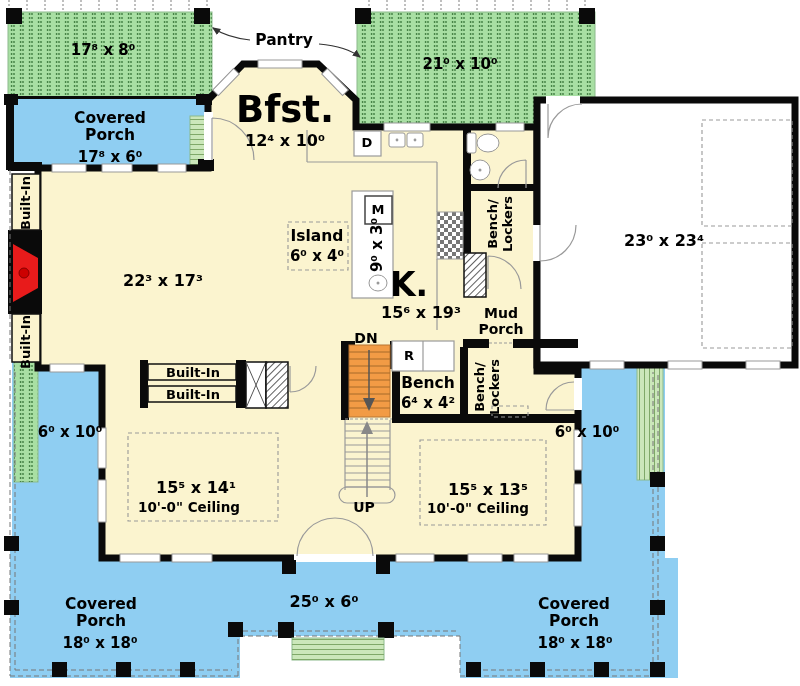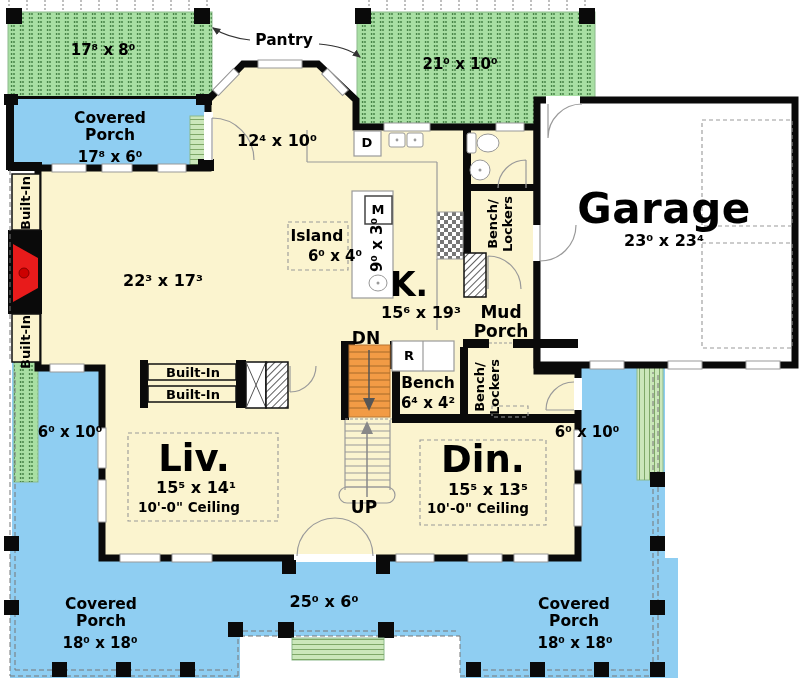--- a/index.html
+++ b/index.html
@@ -6,21 +6,21 @@
   .plan{position:relative;width:800px;height:686px;background:#fff;overflow:hidden;
         font-family:"DejaVu Sans","Liberation Sans",sans-serif}
   .plan svg{position:absolute;left:0;top:0}
   .labels{position:absolute;left:0;top:0;width:100%;height:100%}
   .lbl{position:absolute;transform:translate(-50%,-50%);font-weight:700;color:#000;
        text-align:center;white-space:nowrap;line-height:1.12}
   .v{transform:translate(-50%,-50%) rotate(-90deg)}
   .dim{font-size:15px}
   .dimlg{font-size:16px}
   .sm{font-size:13px}
-  .m14{font-size:17px}
+  .m14{font-size:14px}
   .md{font-size:15.5px}
   .xl{font-size:42px;letter-spacing:.5px}
   .lg{font-size:37px}
   .k{font-size:33px}
   .ceil{font-size:13.5px}
   .bl{display:block}
   
   .f-cream{fill:var(--cream)} .f-blue{fill:var(--blue)} .f-green{fill:var(--green)}
   .f-wall{fill:var(--wall)} .f-white{fill:var(--white)} .f-orange{fill:var(--orange)}
   .f-red{fill:var(--red)} .f-steps{fill:var(--steps_green)} .f-gdot{fill:var(--green_dot)}
@@ -288,36 +288,36 @@
   <div class="lbl dim" style="left:103px;top:50px">17⁸ x 8⁰</div>
   <div class="lbl md" style="left:284px;top:41px">Pantry</div>
   <div class="lbl dim" style="left:460px;top:64px">21⁰ x 10⁰</div>
 
   <div class="lbl md" style="left:110px;top:127px">
     <span class="bl">Covered</span>
     <span class="bl">Porch</span>
   </div>
   <div class="lbl dim" style="left:110px;top:157px">17⁸ x 6⁰</div>
 
-  <div class="lbl dimlg" style="left:277px;top:141px">12⁴ x 10⁰</div>
+  <div class="lbl lg" style="left:285px;top:110px">Bfst.</div>
+  <div class="lbl dimlg" style="left:285px;top:141px">12⁴ x 10⁰</div>
 
   <div class="lbl sm" style="left:367px;top:143px">D</div>
   <div class="lbl sm" style="left:378px;top:210px">M</div>
   <div class="lbl sm" style="left:409px;top:356px">R</div>
 
   <div class="lbl md" style="left:317px;top:237px">Island</div>
-  <div class="lbl dim" style="left:335px;top:256px">6⁰ x 4⁰</div>
+  <div class="lbl dim" style="left:317px;top:256px">6⁰ x 4⁰</div>
   <div class="lbl dim v" style="left:377px;top:245px">9⁰ x 3⁰</div>
 
   <div class="lbl k" style="left:409px;top:285px">K.</div>
   <div class="lbl dimlg" style="left:421px;top:313px">15⁶ x 19³</div>
 
   <div class="lbl dimlg" style="left:163px;top:281px">22³ x 17³</div>
 
-  <div class="lbl xl" style="left:664px;top:209px">Garage</div>
   <div class="lbl dimlg" style="left:664px;top:241px">23⁰ x 23⁴</div>
 
   <div class="lbl sm v" style="left:501px;top:224px">
     <span class="bl">Bench/</span>
     <span class="bl">Lockers</span>
   </div>
   <div class="lbl m14" style="left:501px;top:322px">
     <span class="bl">Mud</span>
     <span class="bl">Porch</span>
   </div>
@@ -330,25 +330,23 @@
   <div class="lbl dim" style="left:428px;top:403px">6⁴ x 4²</div>
 
   <div class="lbl m14" style="left:366px;top:339px">DN</div>
   <div class="lbl m14" style="left:364px;top:508px">UP</div>
 
   <div class="lbl sm v" style="left:26px;top:203px">Built-In</div>
   <div class="lbl sm v" style="left:26px;top:342px">Built-In</div>
   <div class="lbl sm" style="left:193px;top:373px">Built-In</div>
   <div class="lbl sm" style="left:193px;top:395px">Built-In</div>
 
-  <div class="lbl lg" style="left:194px;top:459px">Liv.</div>
   <div class="lbl dimlg" style="left:196px;top:488px">15⁵ x 14¹</div>
   <div class="lbl ceil" style="left:189px;top:508px">10'-0" Ceiling</div>
 
-  <div class="lbl lg" style="left:483px;top:460px">Din.</div>
   <div class="lbl dimlg" style="left:488px;top:490px">15⁵ x 13⁵</div>
   <div class="lbl ceil" style="left:478px;top:509px">10'-0" Ceiling</div>
 
   <div class="lbl dim" style="left:70px;top:432px">6⁰ x 10⁰</div>
   <div class="lbl dim" style="left:587px;top:432px">6⁰ x 10⁰</div>
 
   <div class="lbl md" style="left:101px;top:613px">
     <span class="bl">Covered</span>
     <span class="bl">Porch</span>
   </div>

